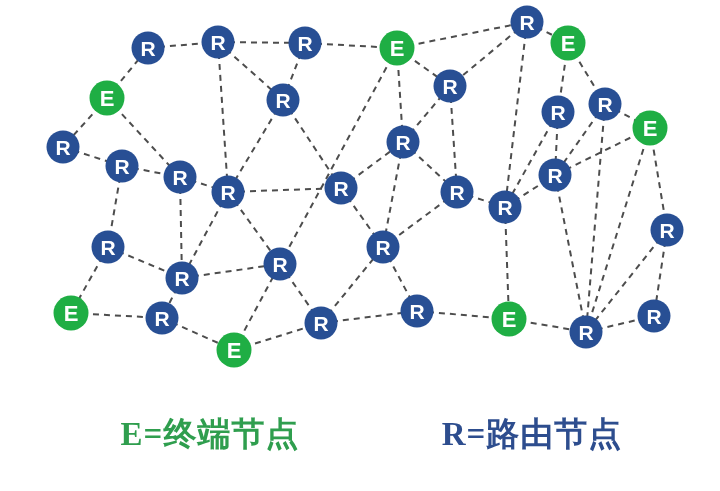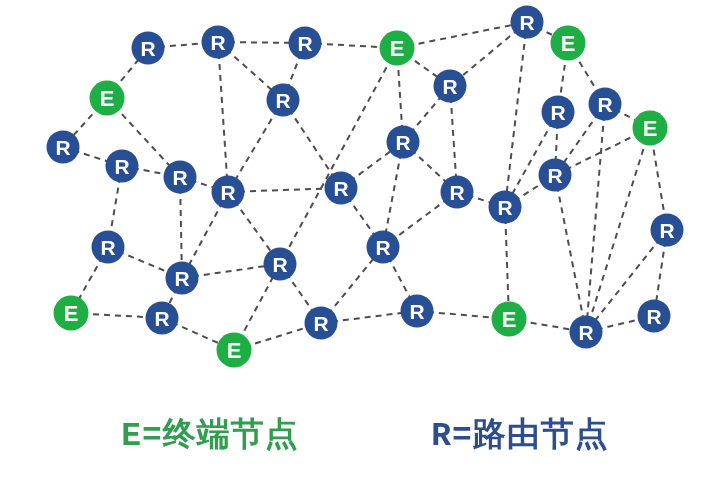--- a/index.html
+++ b/index.html
@@ -36,21 +36,21 @@
     width: 720px;
     height: 44px;
   }
   .legend-item {
     position: absolute;
     transform: translateX(-50%);
     font-size: 33px;
     font-weight: 700;
     letter-spacing: 1px;
     white-space: nowrap;
-    font-family: Liberation Mono, monospace;
+    font-family: Liberation Serif, serif;
   }
 </style>
 </head>
 <body>
 
 <div class="stage">
   <svg class="mesh" id="mesh-svg" width="720" height="491" viewBox="0 0 720 491">
       <line x1="107" y1="98" x2="148" y2="48" stroke="#4d4d4d" stroke-width="2" stroke-dasharray="6 5"></line>
       <line x1="107" y1="98" x2="63" y2="147" stroke="#4d4d4d" stroke-width="2" stroke-dasharray="6 5"></line>
       <line x1="107" y1="98" x2="180" y2="177" stroke="#4d4d4d" stroke-width="2" stroke-dasharray="6 5"></line>
@@ -248,15 +248,15 @@
         <text x="586" y="339.56" font-size="21">R</text>
       </g>
       <g>
         <circle cx="321" cy="323" r="16.5" fill="#284f94"></circle>
         <text x="321" y="330.56" font-size="21">R</text>
       </g>
     </svg>
 
   <div class="legend">
     <div class="legend-item" style="color: rgb(47, 158, 78); left: 210px;">E=终端节点</div>
-    <div class="legend-item" style="color: rgb(45, 77, 142); left: 520px;">R=路由节点</div>
+    <div class="legend-item" style="color: rgb(45, 77, 142); left: 532px;">R=路由节点</div>
   </div>
 </div>
 
 </body></html>

